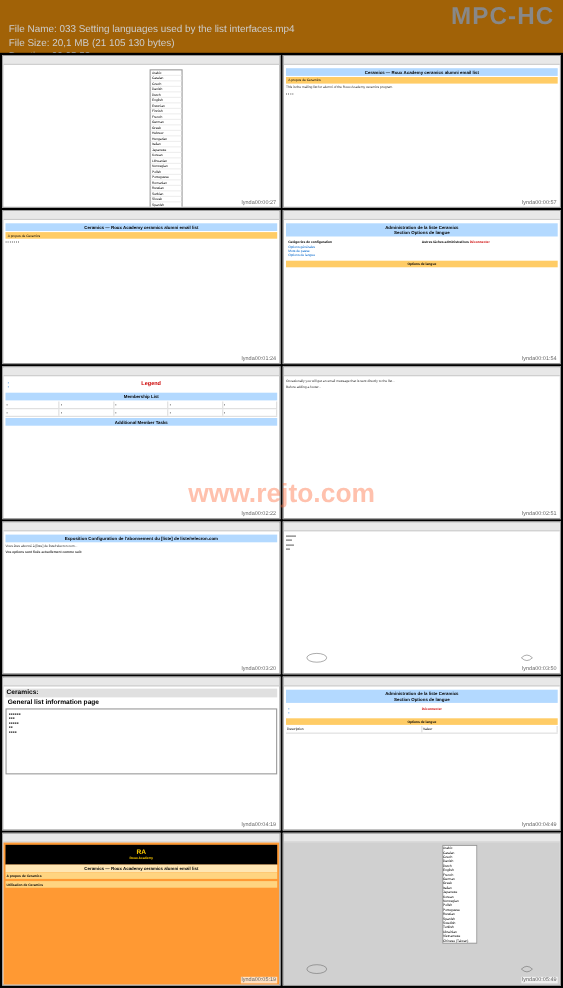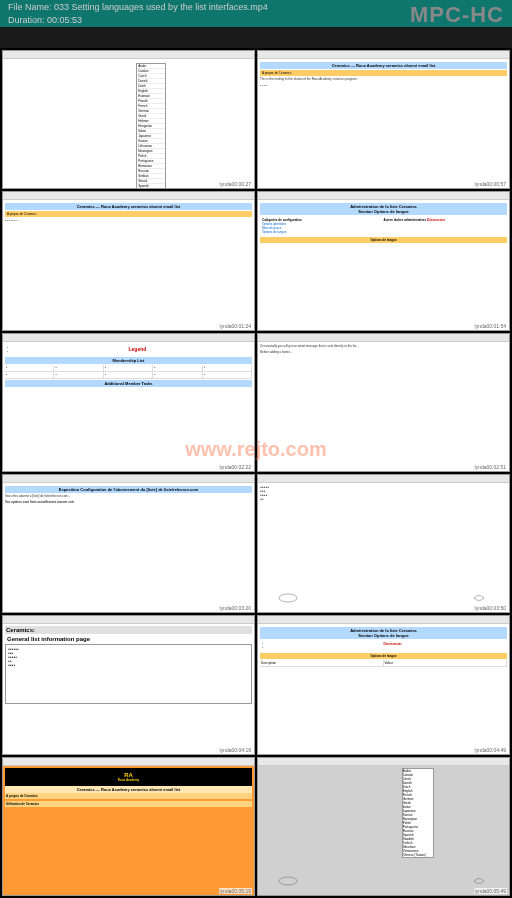--- a/index.html
+++ b/index.html
@@ -1,17 +1,17 @@
 <!DOCTYPE html>
 <html><head>
 <meta charset="utf-8">
 <style>
 * { margin: 0; padding: 0; box-sizing: border-box; }
 body { font-family: Arial, sans-serif; background: #1a1a1a; width: 512px; height: 898px; position: relative; }
-.header { background: #0f766e; color: #ccc; padding: 1px 8px; font-size: 9px; line-height: 1.4; }
+.header { background: #a16207; color: #ccc; padding: 20px 8px; font-size: 9px; line-height: 1.4; }
 .title-brand { position: absolute; top: 2px; right: 8px; font-size: 22px; font-weight: bold; color: #888; letter-spacing: 1px; text-align: right; }
 .grid { position: absolute; top: 48px; left: 0; right: 0; bottom: 0; display: grid; grid-template-columns: 1fr 1fr; grid-template-rows: repeat(6, 1fr); gap: 2px; padding: 2px; background: #000; }
 .thumb { background: #fff; overflow: hidden; position: relative; font-size: 4px; border: 1px solid #999; }
 .thumb-toolbar { height: 8px; background: #e8e8e8; border-bottom: 1px solid #ccc; display: flex; align-items: center; padding: 0 2px; }
 .thumb-content { padding: 2px; height: calc(100% - 8px); overflow: hidden; }
 .blue-bar { background: #b3d9ff; padding: 1px 2px; text-align: center; font-size: 4px; font-weight: bold; margin: 1px 0; }
 .orange-bar { background: #ffcc66; padding: 1px 2px; font-size: 3px; margin: 1px 0; }
 .text-block { font-size: 3px; color: #333; line-height: 1.3; padding: 1px 0; }
 .timestamp { position: absolute; bottom: 1px; right: 2px; font-size: 5px; color: #666; background: rgba(255,255,255,0.7); padding: 0 1px; }
 .dropdown-list { position: absolute; right: 35%; top: 12px; background: #fff; border: 1px solid #999; width: 30px; font-size: 3px; }
@@ -20,28 +20,31 @@
 .table-row > div { flex: 1; padding: 1px; border-right: 1px solid #ddd; }
 .admin-links { display: flex; justify-content: space-around; font-size: 3px; padding: 2px; }
 .admin-links > div { flex: 1; }
 .admin-links .link { color: #0066cc; display: block; }
 .admin-links .red { color: #cc0000; font-weight: bold; }
 .orange-full { background: #ff9933; height: 100%; }
 .ra-logo { background: #000; color: #ffcc00; text-align: center; font-size: 6px; font-weight: bold; padding: 4px; }
 .gray-full { background: #d0d0d0; height: 100%; }
 .footer-logos { position: absolute; bottom: 8px; left: 0; right: 0; display: flex; justify-content: space-between; padding: 0 20px; }
 .footer-logos svg { width: 20px; height: 12px; }
-.big-watermark { position: absolute; top: 50%; left: 50%; transform: translate(-50%, -50%); font-size: 20px; color: rgba(255,100,50,0.4); font-weight: bold; pointer-events: none; z-index: 100; }
+.big-watermark { position: absolute; top: 50%; left: 50%; transform: translate(-50%, -50%); font-size: 24px; color: rgba(255,100,50,0.4); font-weight: bold; pointer-events: none; z-index: 100; }
 </style>
 </head>
 <body>
 
 <div class="header">
   <div>
     <span>File Name:</span> <span>033 Setting languages used by the list interfaces.mp4</span>
+  </div>
+  <div>
+    <span>File Size:</span> <span>20,1 MB (21 105 130 bytes)</span>
   </div>
   <div>
     <span>Duration:</span> <span>00:05:53</span>
   </div>
 </div>
 <div class="title-brand">MPC-HC</div>
 
 <div class="big-watermark">www.rejto.com</div>
 
 <div class="grid">

